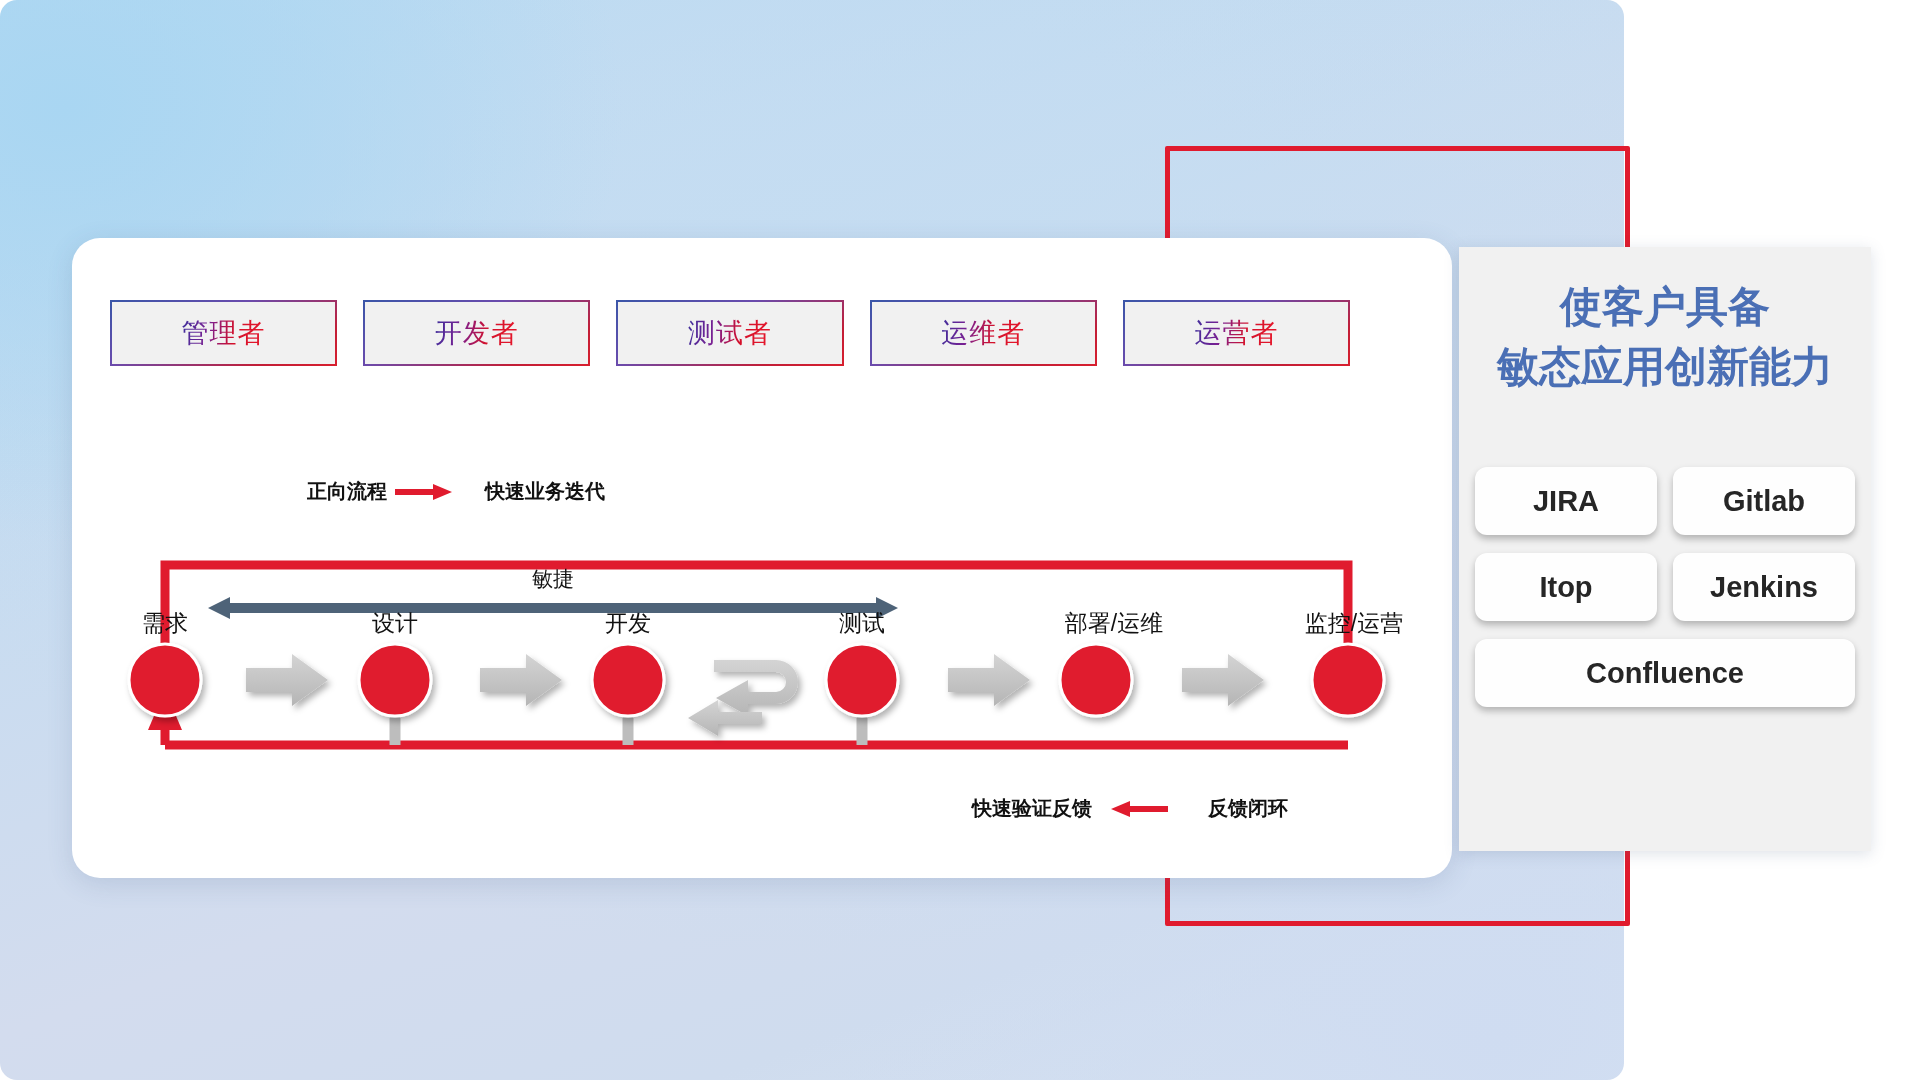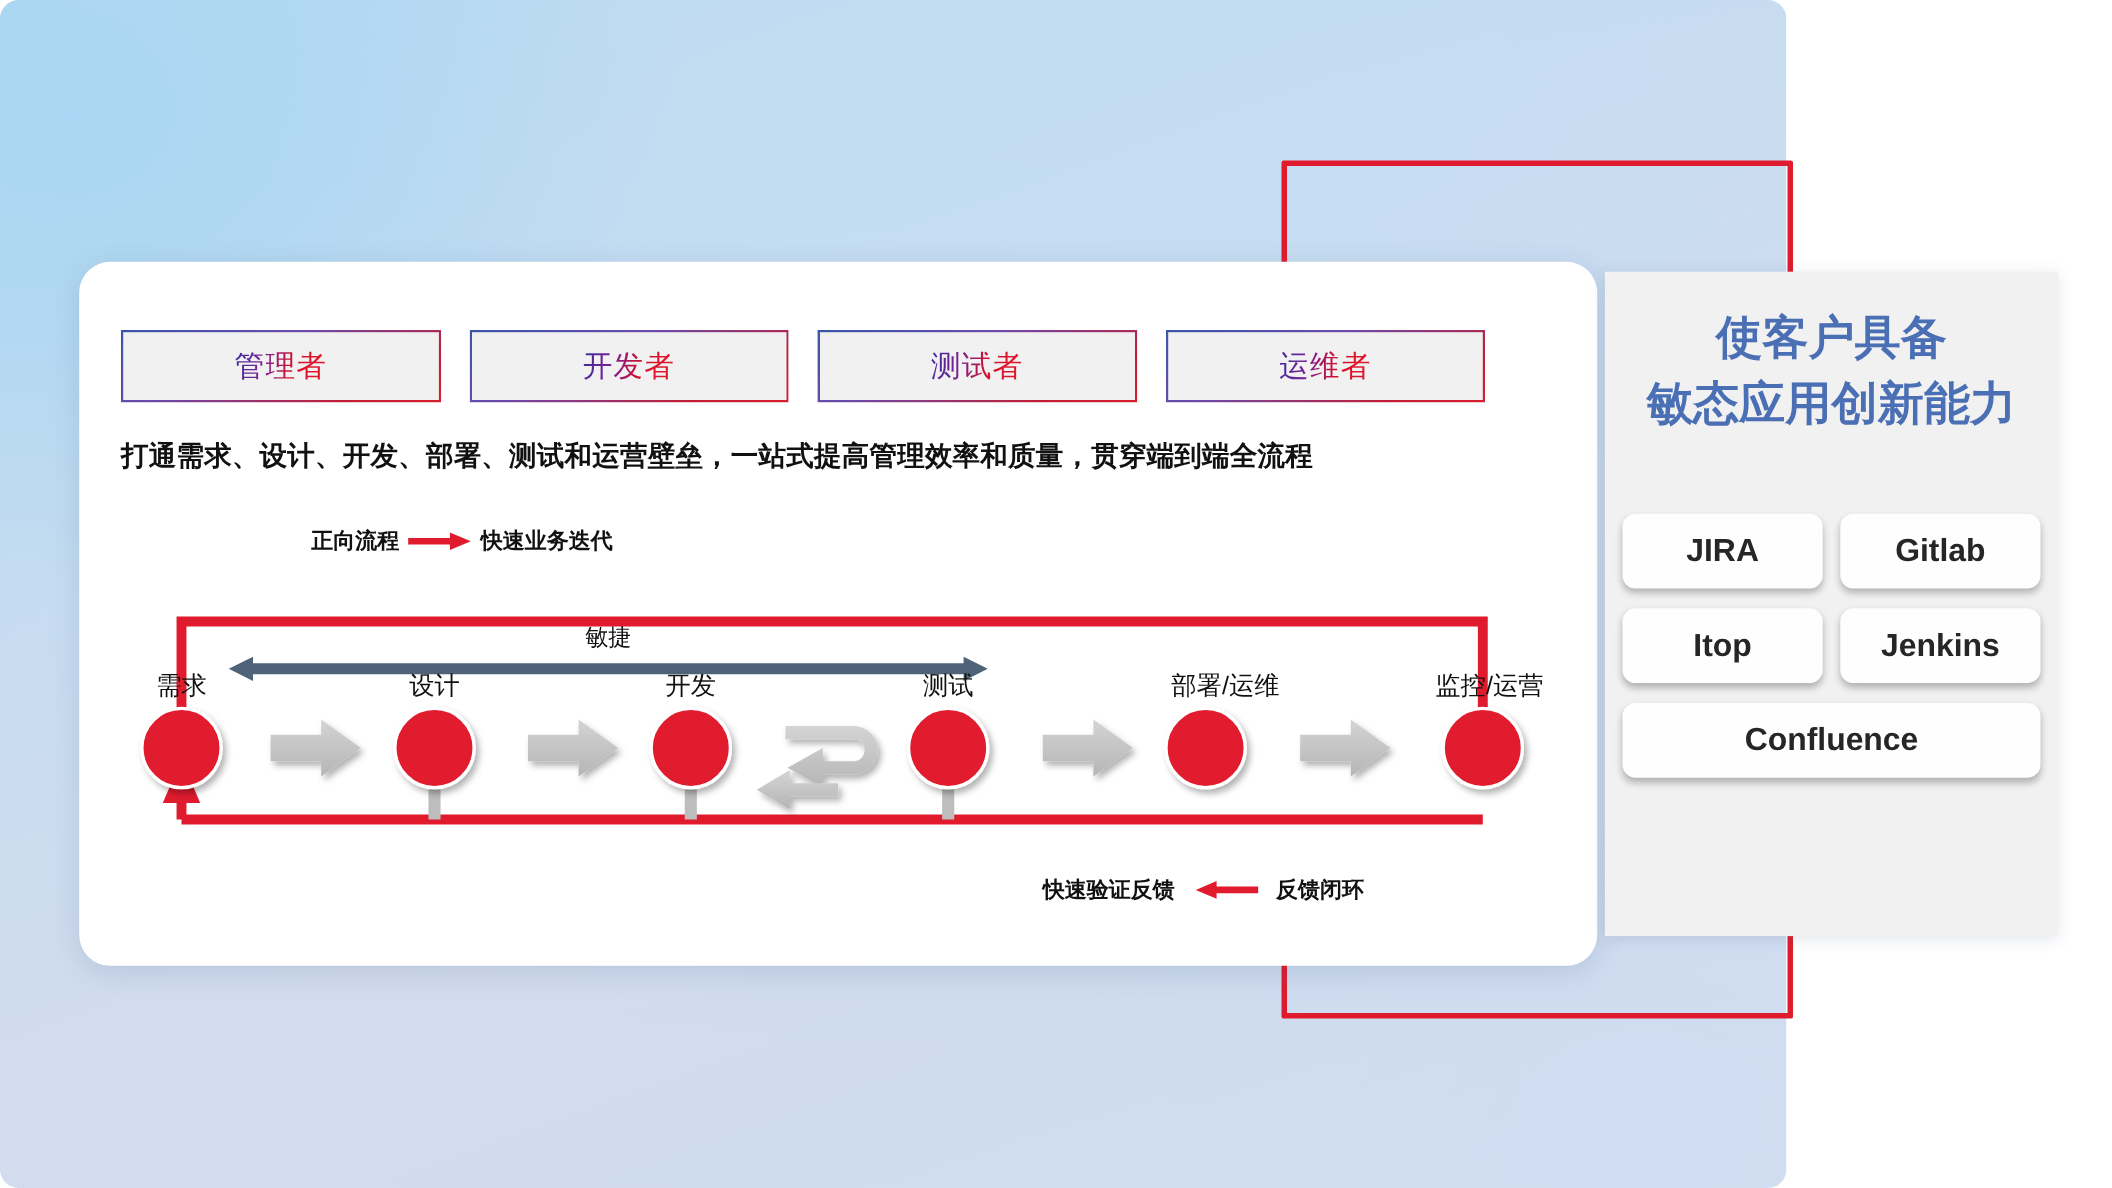--- a/index.html
+++ b/index.html
@@ -108,21 +108,21 @@
   
   #forward-flow {
     position: absolute;
     left: 283px;
     top: 478px;
     display: flex;
     align-items: center;
     gap: 8px;
     z-index: 6;
   }
-  .cap-text { font-size: 20px; font-weight: bold; color: #111; white-space: nowrap; }
+  .cap-text { font-size: 20px; font-weight: bold; color: #111; white-space: nowrap; margin-left: 24px; }
 
   
   #feedback-flow {
     position: absolute;
     left: 948px;
     top: 795px;
     display: flex;
     align-items: center;
     gap: 16px;
     z-index: 6;
@@ -217,23 +217,25 @@
     </div>
     <div class="role-box">
       <span class="role-label">开发者</span>
     </div>
     <div class="role-box">
       <span class="role-label">测试者</span>
     </div>
     <div class="role-box">
       <span class="role-label">运维者</span>
     </div>
-  </div>
-
-  <div id="description">打通需求、设计、开发、部署、测试和运营壁垒，一站式提高管理效率和质量，贯穿端到端全流程</div>
+    <div class="role-box">
+      <span class="role-label">运营者</span>
+    </div>
+  </div>
+
 
   <div id="forward-flow">
     <span class="cap-text">正向流程</span>
     <svg width="58" height="20">
       <path d="M0 7 H38 V2 L57 10 L38 18 V13 H0 Z" fill="#e01b2e"></path>
     </svg>
     <span class="cap-text">快速业务迭代</span>
   </div>
 
 

